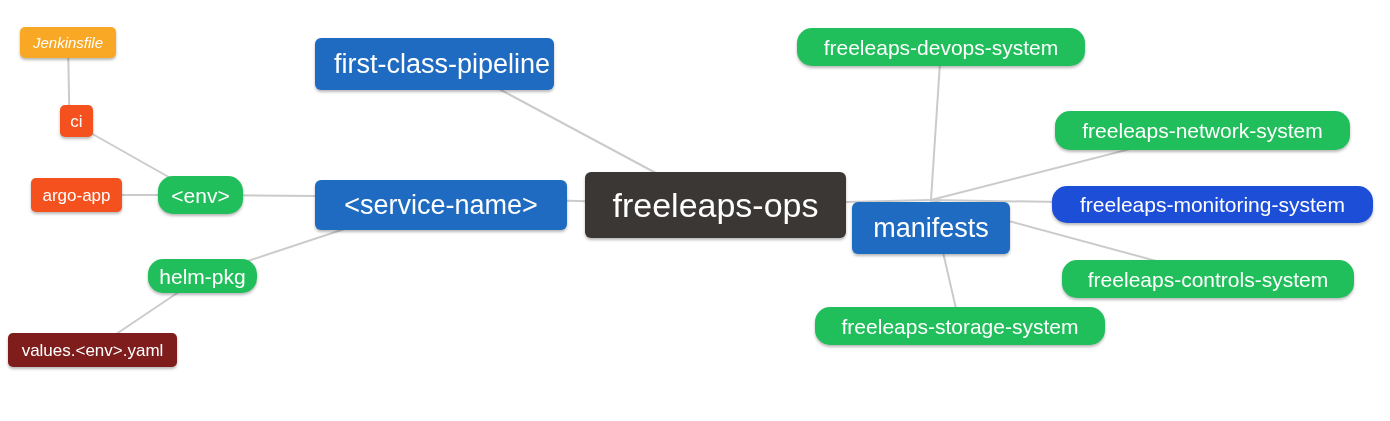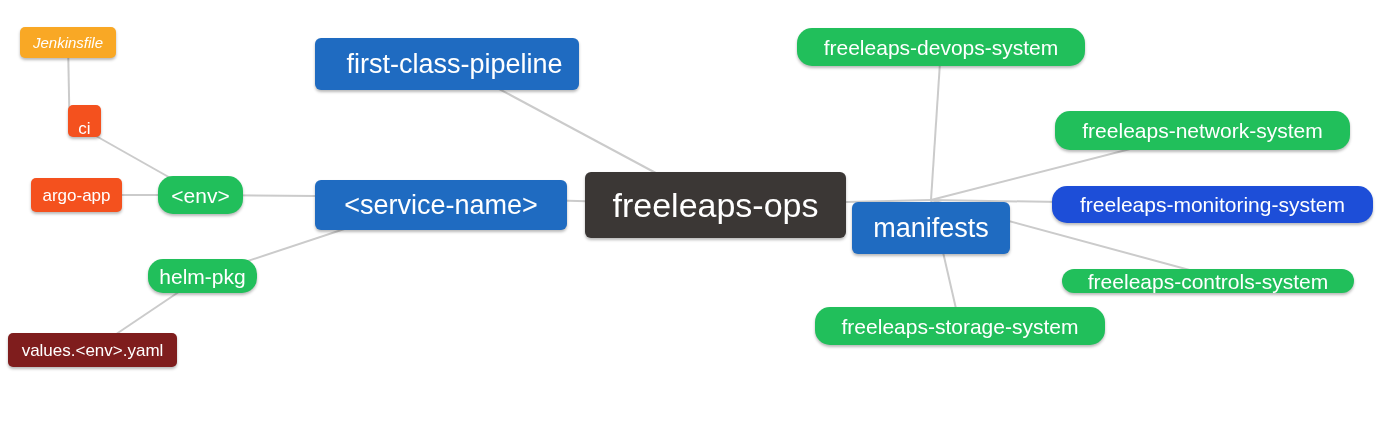--- a/index.html
+++ b/index.html
@@ -59,55 +59,55 @@
       <line x1="931" y1="200" x2="941" y2="47" stroke="#cbcbcb"></line>
       <line x1="931" y1="200" x2="1202.5" y2="130.5" stroke="#cbcbcb"></line>
       <line x1="931" y1="200" x2="1212.5" y2="204.5" stroke="#cbcbcb"></line>
       <line x1="931" y1="200" x2="1208" y2="275" stroke="#cbcbcb"></line>
       <line x1="931" y1="200" x2="960" y2="326" stroke="#cbcbcb"></line>
     </svg>
 
 <div class="node role-root" style="left: 585px; top: 172px; width: 261px; height: 66px; background: rgb(59, 55, 53); text-align: center;">
       <span>freeleaps-ops</span>
     </div>
-    <div class="node role-branch" style="left: 315px; top: 38px; width: 264px; height: 52px; background: rgb(31, 107, 193); padding-left: 15px;">
+    <div class="node role-branch" style="left: 315px; top: 38px; width: 239px; height: 52px; background: rgb(31, 107, 193); padding-left: 15px;">
       <span>first-class-pipeline</span>
     </div>
     <div class="node role-branch" style="left: 315px; top: 172px; width: 252px; height: 50px; background: rgb(31, 107, 193); margin-top: 8px;">
       <span>&lt;service-name&gt;</span>
     </div>
     <div class="node role-branch" style="left: 852px; top: 174px; width: 158px; height: 52px; background: rgb(31, 107, 193); margin-top: 28px;">
       <span>manifests</span>
     </div>
     <div class="node role-leaf" style="left: 158px; top: 176px; width: 85px; height: 38px; background: rgb(33, 191, 91); align-items: center;">
       <span>&lt;env&gt;</span>
     </div>
     <div class="node role-leaf" style="left: 148px; top: 259px; width: 109px; height: 34px; background: rgb(33, 191, 91);">
       <span>helm-pkg</span>
     </div>
     <div class="node role-warn" style="left: 20px; top: 27px; width: 96px; height: 31px; background: rgb(249, 168, 37);">
       <span>Jenkinsfile</span>
     </div>
-    <div class="node role-alert" style="left: 68px; top: 105px; width: 33px; height: 32px; background: rgb(244, 81, 30); align-items: flex-end;">
+    <div class="node role-alert" style="left: 60px; top: 105px; width: 33px; height: 32px; background: rgb(244, 81, 30);">
       <span>ci</span>
     </div>
     <div class="node role-alert" style="left: 31px; top: 178px; width: 91px; height: 34px; background: rgb(244, 81, 30);">
       <span>argo-app</span>
     </div>
     <div class="node role-alert" style="left: 8px; top: 333px; width: 169px; height: 34px; background: #7f1d1d;">
       <span>values.&lt;env&gt;.yaml</span>
     </div>
     <div class="node role-leaf" style="left: 797px; top: 28px; width: 288px; height: 38px; background: rgb(33, 191, 91);">
       <span>freeleaps-devops-system</span>
     </div>
     <div class="node role-leaf" style="left: 1055px; top: 111px; width: 295px; height: 39px; background: rgb(33, 191, 91);">
       <span>freeleaps-network-system</span>
     </div>
     <div class="node role-leaf" style="left: 1052px; top: 186px; width: 321px; height: 37px; background: #1d4ed8;">
       <span>freeleaps-monitoring-system</span>
     </div>
-    <div class="node role-leaf" style="left: 1062px; top: 269px; width: 292px; height: 24px; background: rgb(33, 191, 91);">
+    <div class="node role-leaf" style="left: 1062px; top: 260px; width: 292px; height: 38px; background: rgb(33, 191, 91);">
       <span>freeleaps-controls-system</span>
     </div>
     <div class="node role-leaf" style="left: 815px; top: 307px; width: 290px; height: 38px; background: rgb(33, 191, 91);">
       <span>freeleaps-storage-system</span>
     </div>
   </div>
 
 </body></html>

